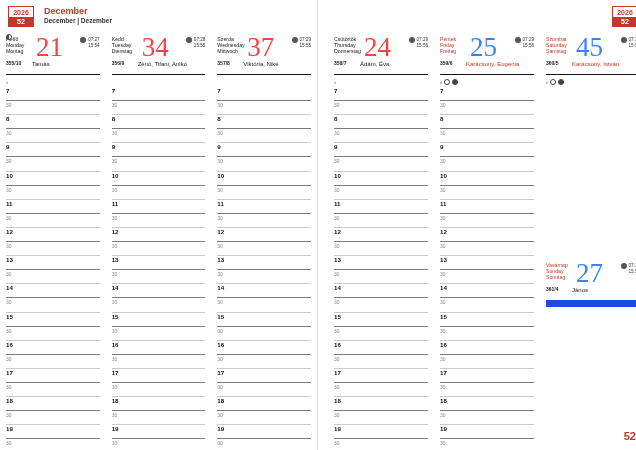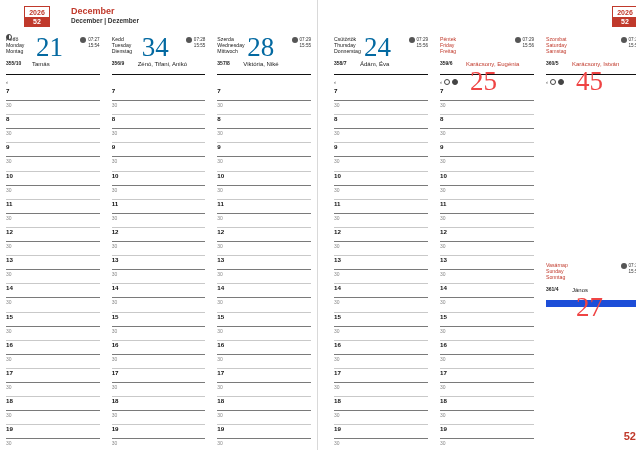--- a/index.html
+++ b/index.html
@@ -19,39 +19,39 @@
   .hdr{position:absolute;top:6px;height:26px;}
   .yearbox{
     width:26px;border:1px solid #c0392b;box-sizing:border-box;
     font-size:7px;line-height:9px;text-align:center;font-weight:bold;
   }
   .yearbox .y{color:#c0392b;padding:1px 0 0;}
   .yearbox .w{background:#c0392b;color:#fff;}
   .month-title{font-size:9px;font-weight:bold;color:#c0392b;line-height:10px;}
   .month-sub{font-size:6.5px;font-weight:bold;color:#333;line-height:9px;}
 
-  .hdr-left{left:24px;display:flex;gap:21px;align-items:flex-start;}
+  .hdr-left{left:8px;display:flex;gap:10px;align-items:flex-start;}
   .hdr-right{right:8px;top:6px;position:absolute;}
 
   
   .cols{position:absolute;top:34px;left:0;right:0;display:flex;}
   .col{box-sizing:border-box;padding:0 6px;}
   .l-col{width:106px;}
   .r-col{width:106px;}
 
   
   .dayhead{height:40px;position:relative;border-bottom:1px solid #111;}
   .dnames{position:absolute;left:0;top:2px;font-size:5.2px;line-height:6.2px;color:#222;}
   .dnames .hu{color:#222;}
   .dnames.red .hu,.dnames.red .en,.dnames.red .de{color:#c0392b;}
   .dnum{
     position:absolute;left:30px;top:-2px;font-size:27px;line-height:30px;
-    font-family:"Liberation Serif", serif;font-weight:normal;color:#0369a1;
+    font-family:"Liberation Serif", serif;font-weight:normal;color:#ef4444;
   }
-  .dnum.red{color:#ef4444;margin-top:34px;}
+  .dnum.red{color:#3b82f6;}
   .suntimes{position:absolute;right:0;top:3px;font-size:4.6px;line-height:6px;text-align:left;color:#333;}
   .suntimes .row{display:flex;align-items:center;gap:2px;}
   .sunico{display:inline-block;width:6px;height:6px;border-radius:50%;background:#555;}
   .wk{position:absolute;left:0;bottom:8px;font-size:5px;color:#222;font-weight:bold;}
   .names{position:absolute;left:26px;bottom:7px;font-size:6px;color:#222;}
   .names.red{color:#c0392b;}
 
   .moonrow{height:9px;display:flex;align-items:center;gap:2px;padding-top:2px;}
   .moon{width:6px;height:6px;border-radius:50%;border:1px solid #444;box-sizing:border-box;}
   .moon.full{background:#444;}
@@ -299,21 +299,21 @@
           </div>
       </div>
 
       <div class="col l-col">
         <div class="dayhead">
           <div class="dnames">
             <div class="hu">Szerda</div>
             <div class="en">Wednesday</div>
             <div class="de">Mittwoch</div>
           </div>
-          <div class="dnum">28</div>
+          <div class="dnum">37</div>
           <div class="suntimes">
             <div class="row">
                 <span class="sunico"></span>
                 <span>07:29</span>
               </div>
             <div class="row">
                 <span style="display:inline-block;width:6px"></span>
                 <span>15:55</span>
               </div>
           </div>

